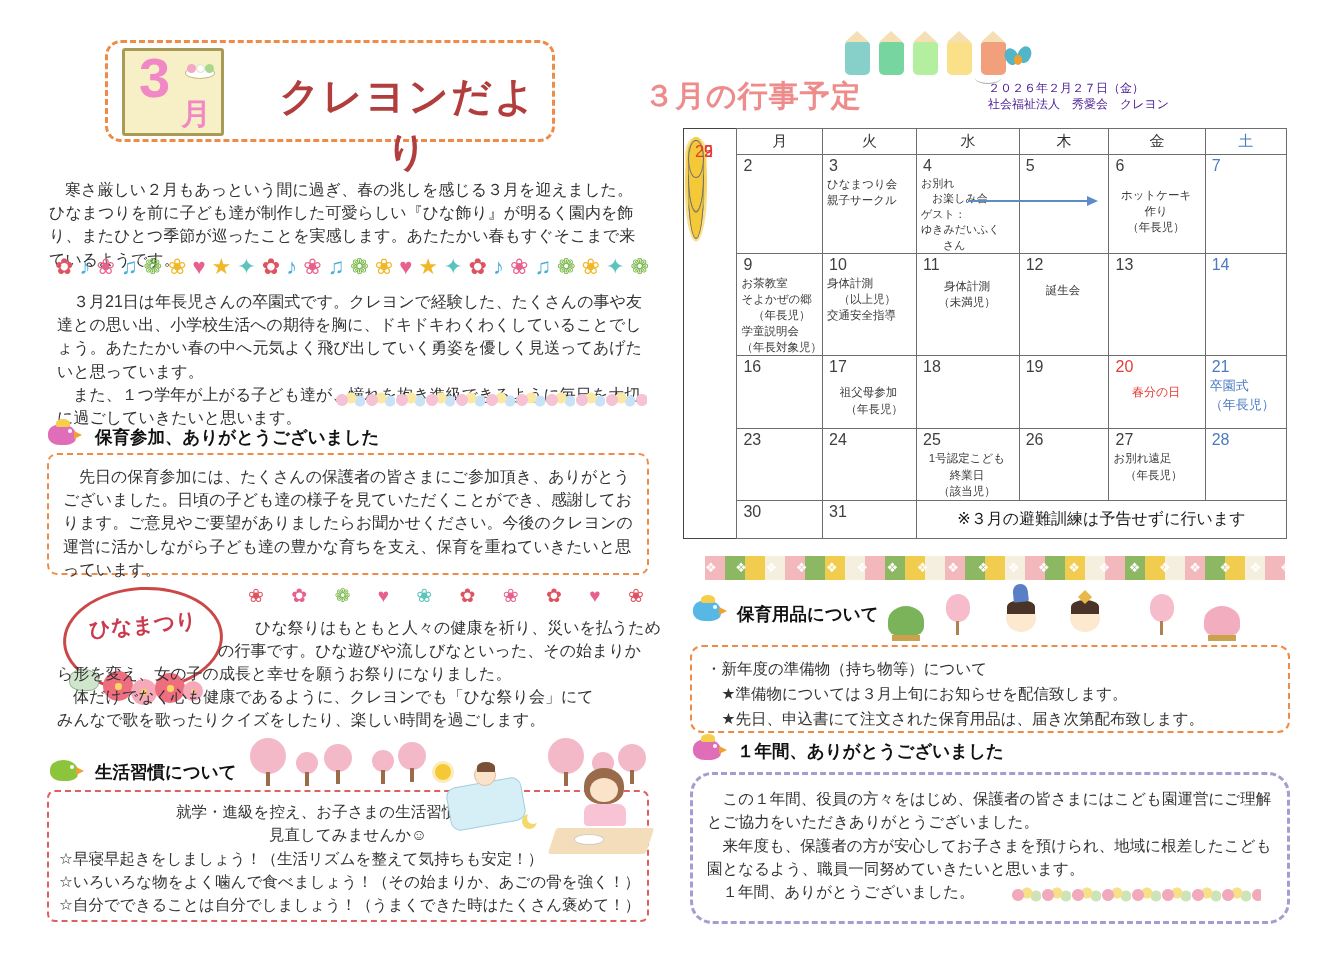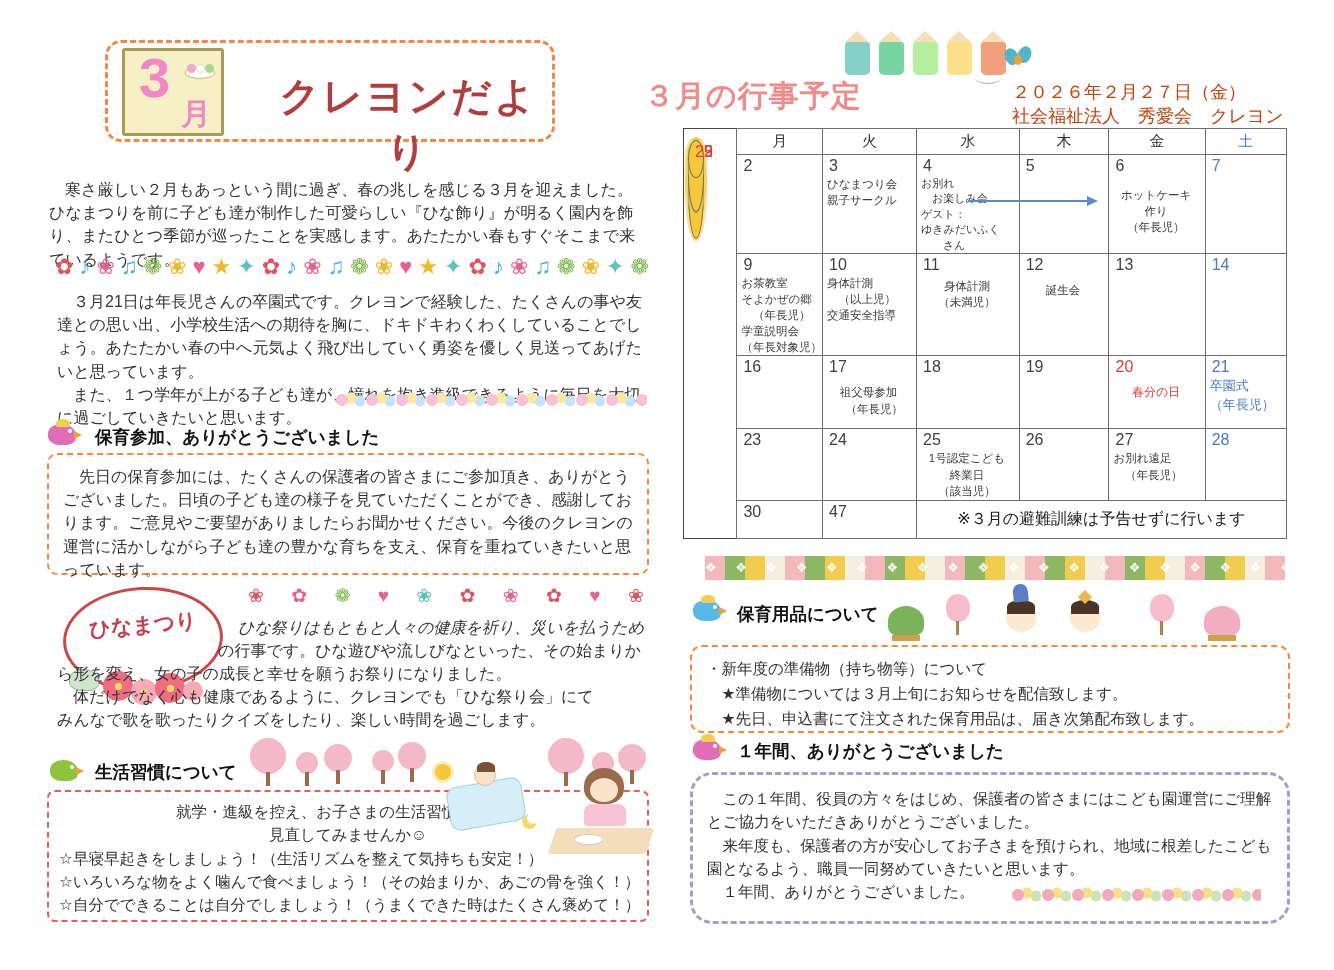--- a/index.html
+++ b/index.html
@@ -62,21 +62,21 @@
   .wflower { position:absolute; border-radius:50%; }
   .wf1{ left:48px; top:88px; width:30px; height:30px; background:#ee6d7e; }
   .wf2{ left:76px; top:96px; width:26px; height:26px; background:#f6a9b8; }
   .wf3{ left:100px; top:90px; width:30px; height:30px; background:#ee6d7e; }
   .wf4{ left:128px; top:98px; width:20px; height:20px; background:#f6a9b8; }
   .wflower::after { content:""; position:absolute; left:40%; top:40%; width:22%; height:22%; border-radius:50%; background:#f8d860; }
   .wbird { position:absolute; left:14px; top:86px; width:30px; height:22px; background:#cfe6cd; border-radius:60% 70% 45% 55%; border:1px solid #9ab897; }
   .hina-icons { left:248px; top:586px; width:396px; display:flex; justify-content:space-between; }
   .hina-icons span { font-size:19px; line-height:1; }
   .hina-line { position:absolute; white-space:nowrap; font-size:16px; color:#333; }
-  .hl0{ left:238px; top:618px;font-style:italic; } .hl1{ left:218px; top:641px; } .hl2{ left:57px; top:664px; }
+  .hl0{ left:255px; top:618px; } .hl1{ left:218px; top:641px; } .hl2{ left:57px; top:664px; }
   .hl3{ left:57px; top:687px; } .hl4{ left:57px; top:710px; }
 
   .tree { position:absolute; background:#f3b9c8; border-radius:50%; }
   .tree::after { content:""; position:absolute; left:calc(50% - 2px); bottom:-12px; width:4px; height:14px; background:#9c6b4a; }
   .seikatsu-head { left:95px; top:760px; }
   .box-red { left:47px; top:790px; width:602px; height:132px; border:2px dashed #e06060; border-radius:8px; padding:8px 10px; }
   .box-red .ctr { text-align:center; }
   .box-red div { font-size:15.5px; line-height:1.5; white-space:nowrap; }
 
   .bed-scene { left:430px; top:752px; width:110px; height:84px; }
@@ -99,21 +99,21 @@
   .crayon::before { content:""; position:absolute; left:0; top:-11px;
     border-left:12.5px solid rgba(0,0,0,0); border-right:12.5px solid rgba(0,0,0,0); border-bottom:11px solid #f6dfb5; }
   .c1{background:#87cfc9;} .c2{background:#77d6a0;} .c3{background:#b3ef9f;} .c4{background:#fae189;} .c5{background:#f2a07b;}
   .butterfly { left:1003px; top:46px; width:30px; height:24px; }
   .butterfly .w1,.butterfly .w2 { position:absolute; width:13px; height:17px; background:#53b6c8; border-radius:60% 60% 50% 50%; }
   .butterfly .w1{ left:2px; top:2px; transform:rotate(-28deg);} .butterfly .w2{ left:15px; top:0; transform:rotate(24deg);}
   .butterfly .bd { position:absolute; left:11px; top:9px; width:8px; height:10px; background:#f0a030; border-radius:50%; }
   .swirl { left:975px; top:72px; width:26px; height:12px; border-bottom:1.5px solid #aaa; border-radius:50%; }
 
   .sched-title { left:644px; top:76px; font-size:30px; font-weight:bold; color:#ee8c8c; letter-spacing:1px; }
-  .issue-block { left:1012px; top:80px; width:300px; font-size:18px; line-height:1.35; color:#c2410c; }
+  .issue-block { left:988px; top:80px; width:300px; font-size:12px; line-height:1.35; color:#4c1d95; }
 
   .cal-wrap { left:683px; top:128px; width:604px; }
   table.cal { border-collapse:collapse; width:604px; table-layout:fixed; }
   .cal th, .cal td { border:1px solid #6e6e6e; vertical-align:top; padding:0; }
   table.cal { border:1.5px solid #444; }
   .cal th { height:26px; font-size:15px; font-weight:normal; color:#333; text-align:center; vertical-align:middle; }
   .cal th.sun { color:#e33b32; } .cal th.sat { color:#4a7bc2; }
   .cal tr.r1 td{ height:98px; } .cal tr.r2 td{ height:99px; } .cal tr.r3 td{ height:73px; }
   .cal tr.r4 td{ height:72px; } .cal tr.r5 td{ height:38px; }
   .dnum { font-size:16px; color:#3f3f3f; padding:2px 0 0 6px; }
@@ -468,21 +468,21 @@
           </td>
     </tr>
     <tr class="r5">
       <td class="sun">
             <div class="dnum">29</div>
           </td>
       <td>
             <div class="dnum">30</div>
           </td>
       <td>
-            <div class="dnum">47</div>
+            <div class="dnum">31</div>
           </td>
       <td class="notecell" colspan="4"><span>※３月の避難訓練は予告せずに行います</span></td>
     </tr>
   </tbody>
     </table>
   <div class="cal-arrow"></div>
 </div>
 
 <div class="abs diamond-banner">❖ ❖ ❖ ❖ ❖ ❖ ❖ ❖ ❖ ❖ ❖ ❖ ❖ ❖ ❖ ❖ ❖ ❖ ❖ ❖ ❖ ❖ ❖ ❖ ❖ ❖ ❖</div>
 

